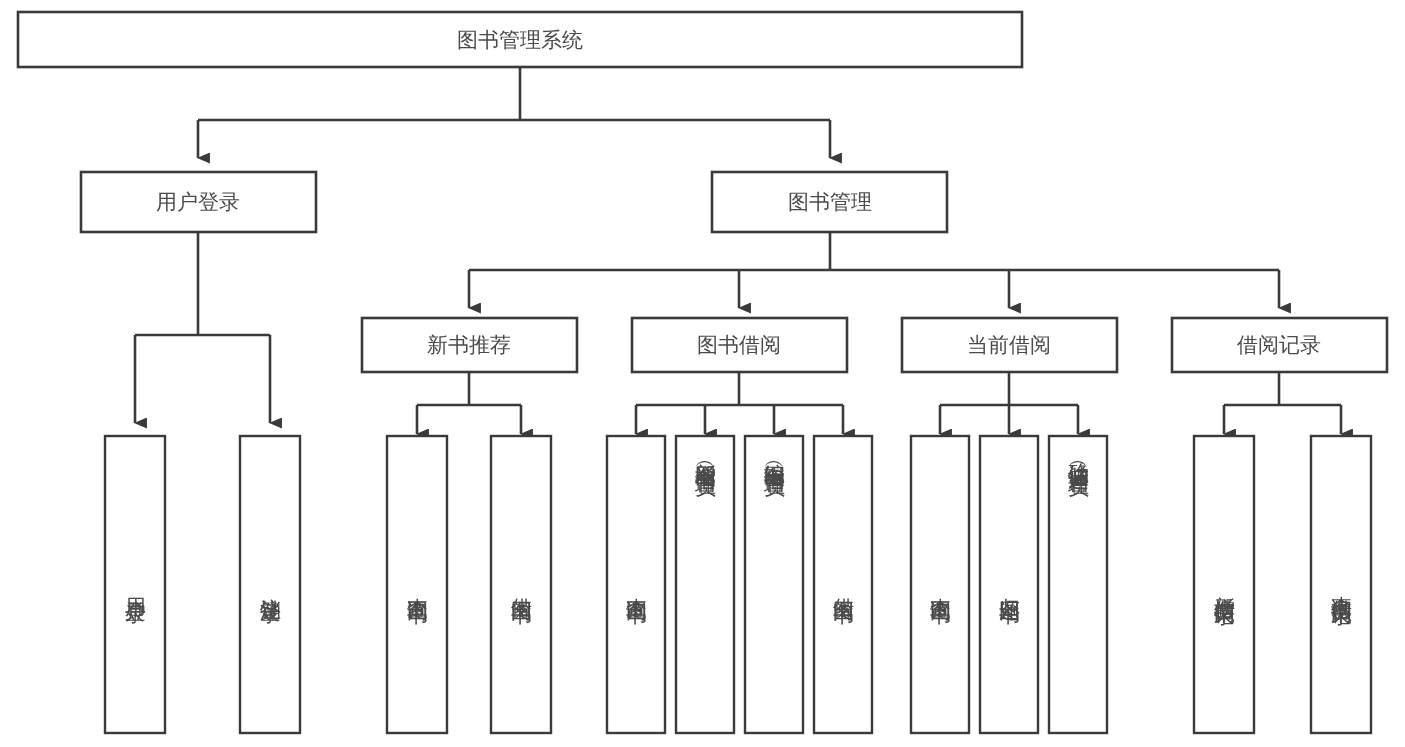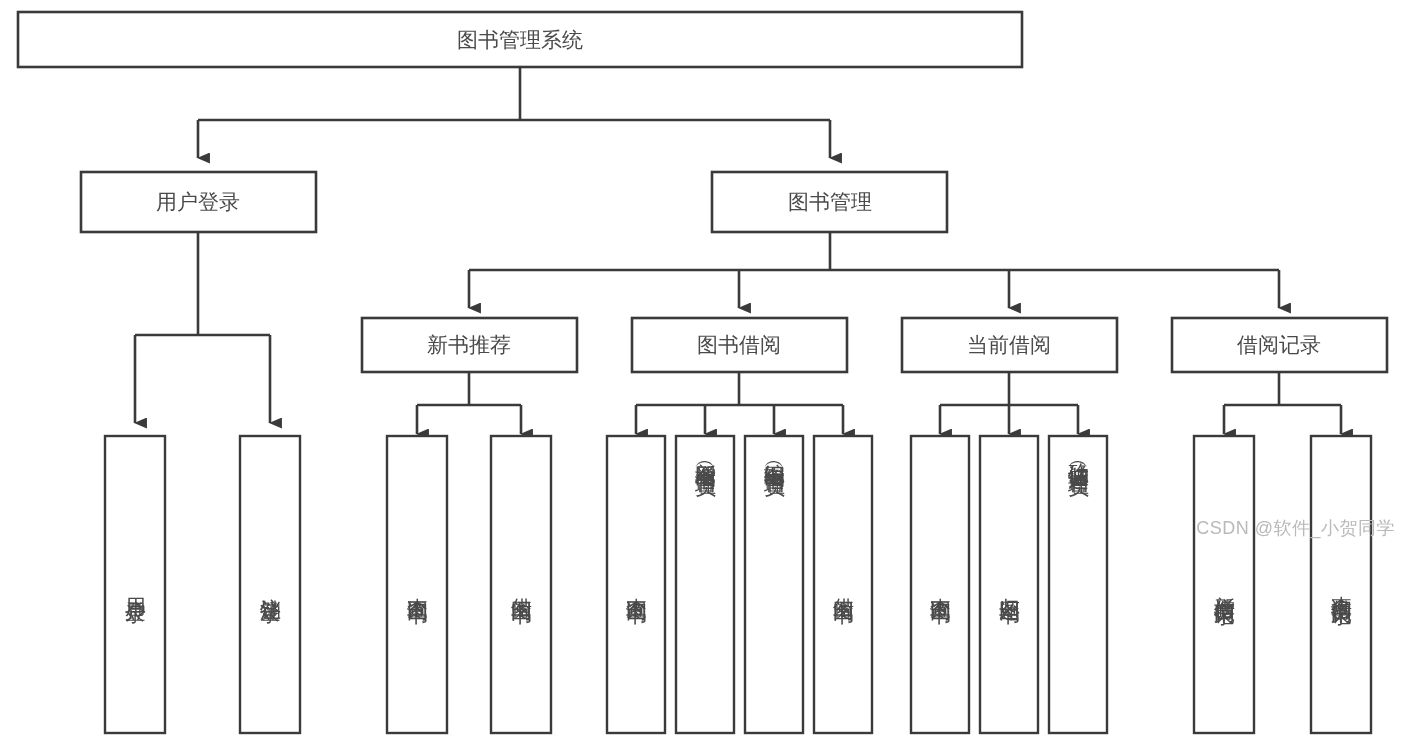--- a/index.html
+++ b/index.html
@@ -227,14 +227,13 @@
     <span class="leaf-label" style="padding-top:10px;">确认归还（管理员）</span>
   </div>
 
   <div class="leaf-label-wrap" style="left:1194px; top:436px; width:60px; height:297px;">
     <span class="leaf-label">新增借阅记录</span>
   </div>
   <div class="leaf-label-wrap" style="left:1311px; top:436px; width:60px; height:297px;">
     <span class="leaf-label">查询借阅记录</span>
   </div>
 
-  <div class="watermark">CSDN @软件_小贺同学</div>
 </div>
 
 </body></html>

